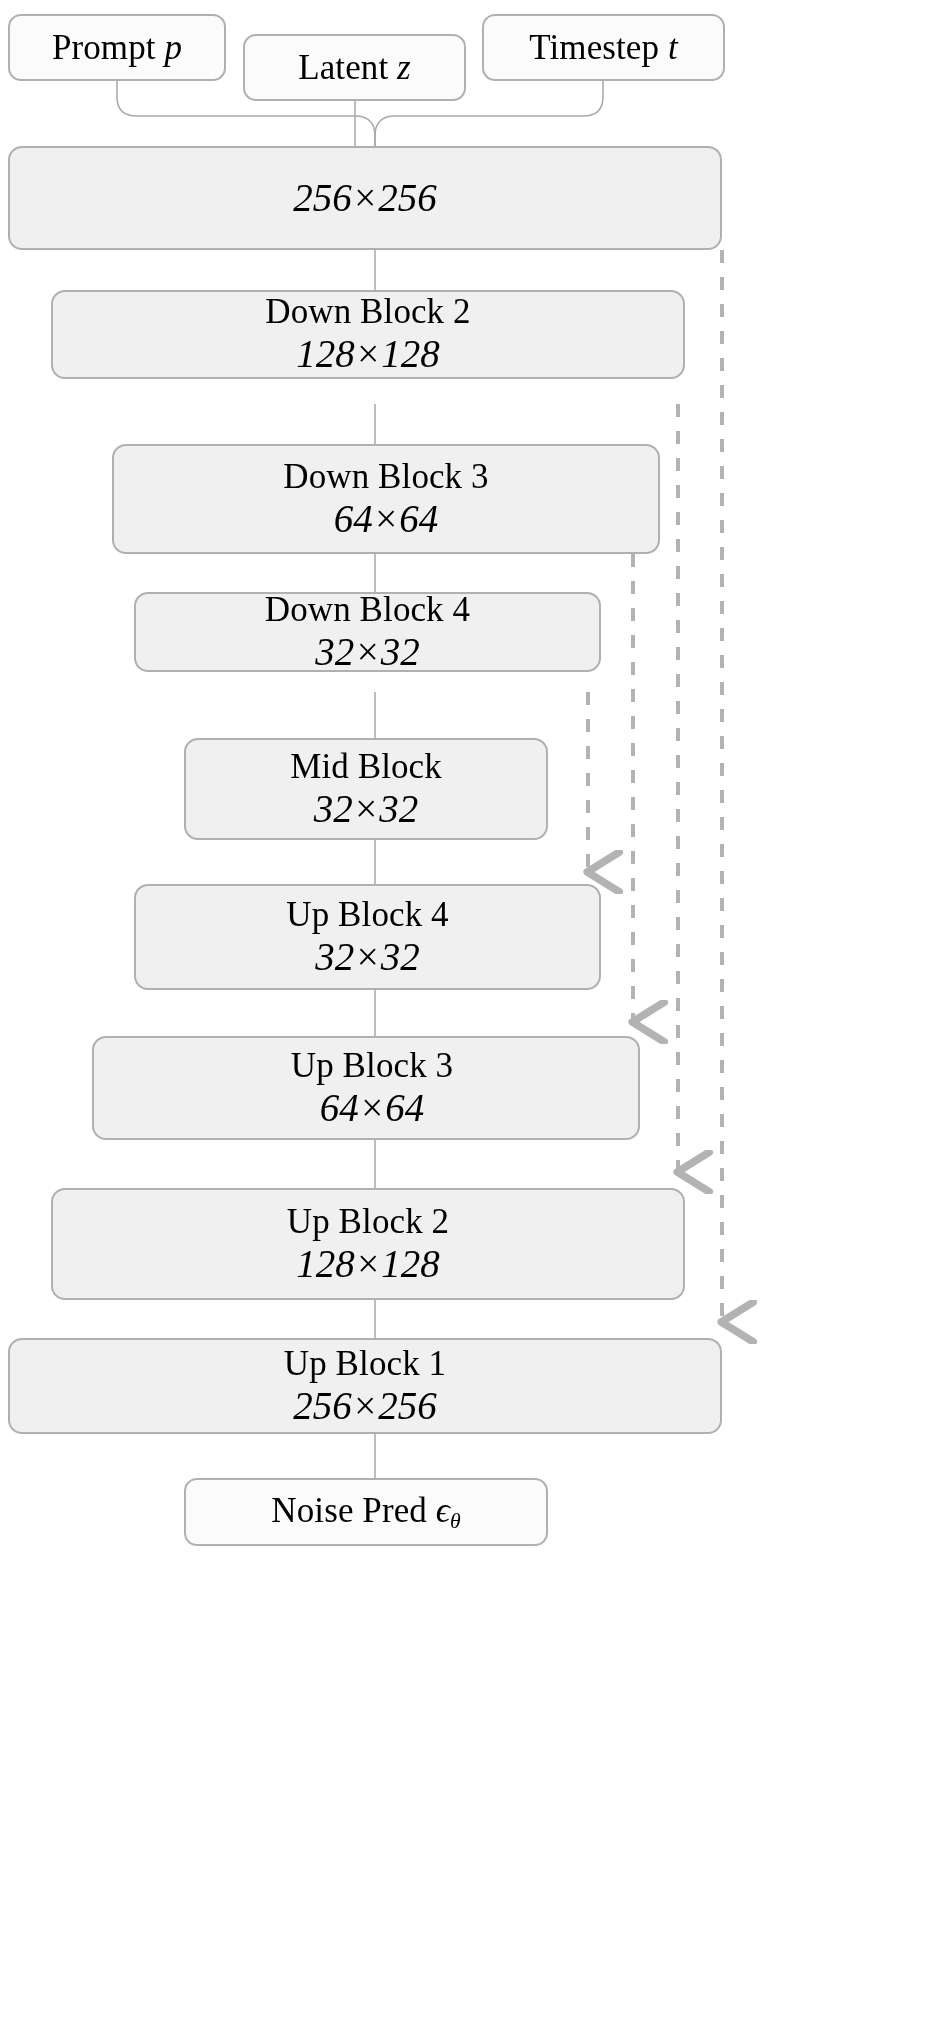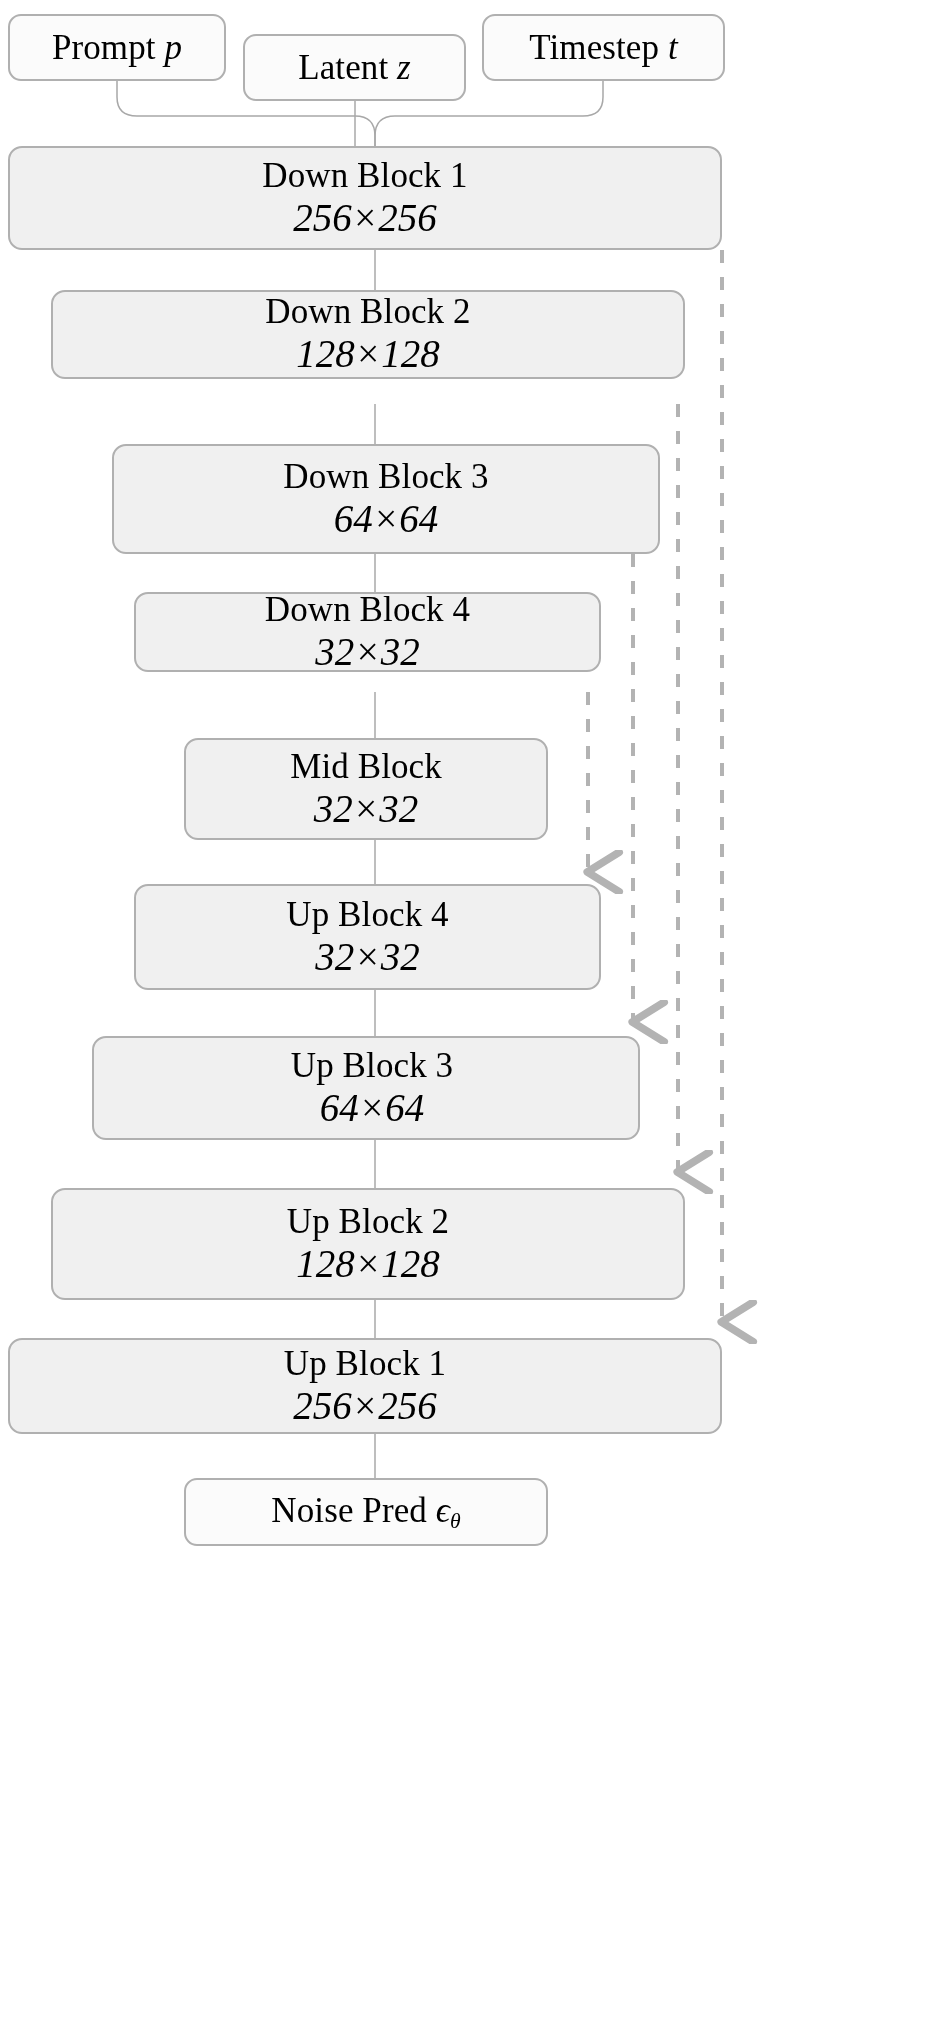--- a/index.html
+++ b/index.html
@@ -111,21 +111,20 @@
 
   <div class="node io" style="left:243px; top:14px; width:223px; height:67px;margin-top:20px;">
     <div class="ttl"><span>Latent</span> <span class="mathit">z</span></div>
   </div>
 
   <div class="node io" style="left:482px; top:14px; width:243px; height:67px;">
     <div class="ttl"><span>Timestep</span> <span class="mathit">t</span></div>
   </div>
 
   <div class="node block" style="left:8px; top:146px; width:714px; height:104px;">
-    <div class="ttl">Down Block 1</div>
     <div class="sub">256×256</div>
   </div>
 
   <div class="node block" style="left:51px; top:290px; width:634px; height:89px;">
     <div class="ttl">Down Block 2</div>
     <div class="sub">128×128</div>
   </div>
 
   <div class="node block" style="left:92px; top:444px; width:548px; height:110px;margin-left:20px;">
     <div class="ttl">Down Block 3</div>

